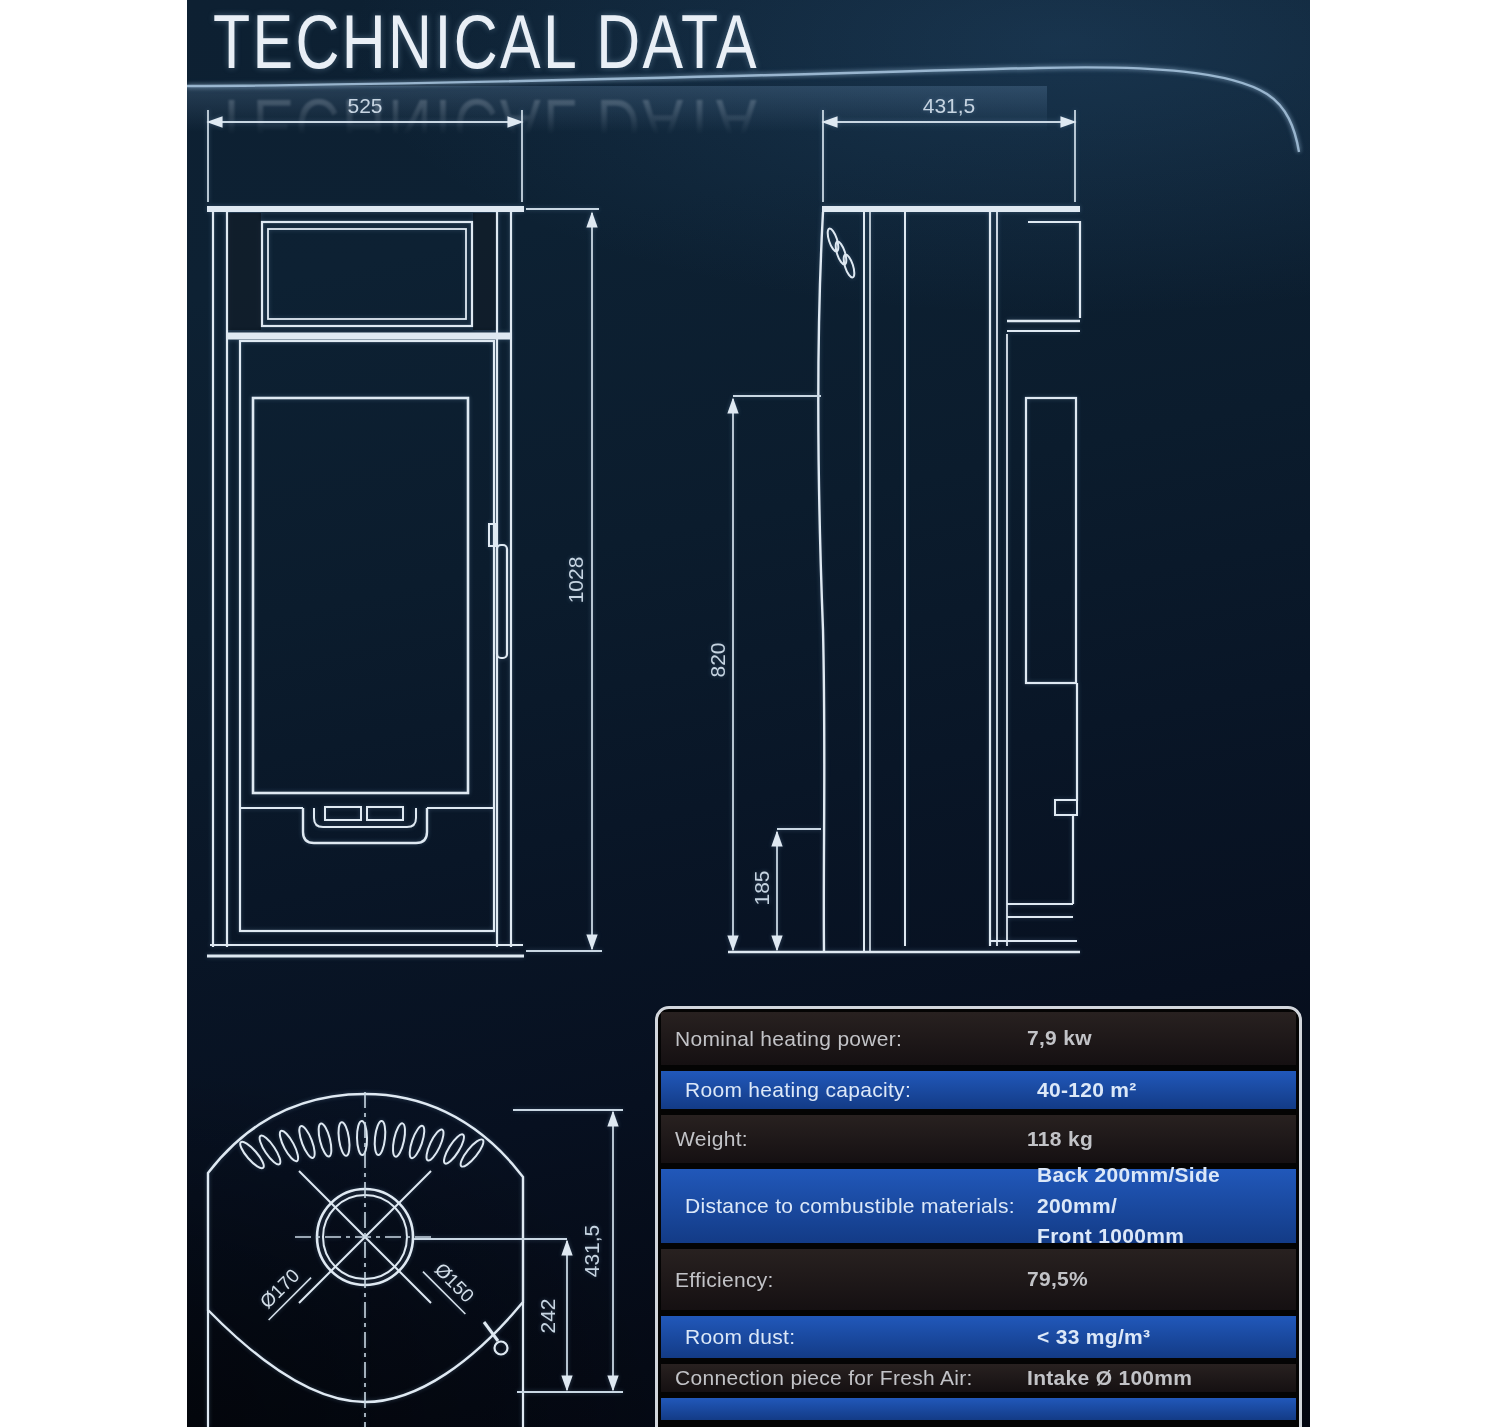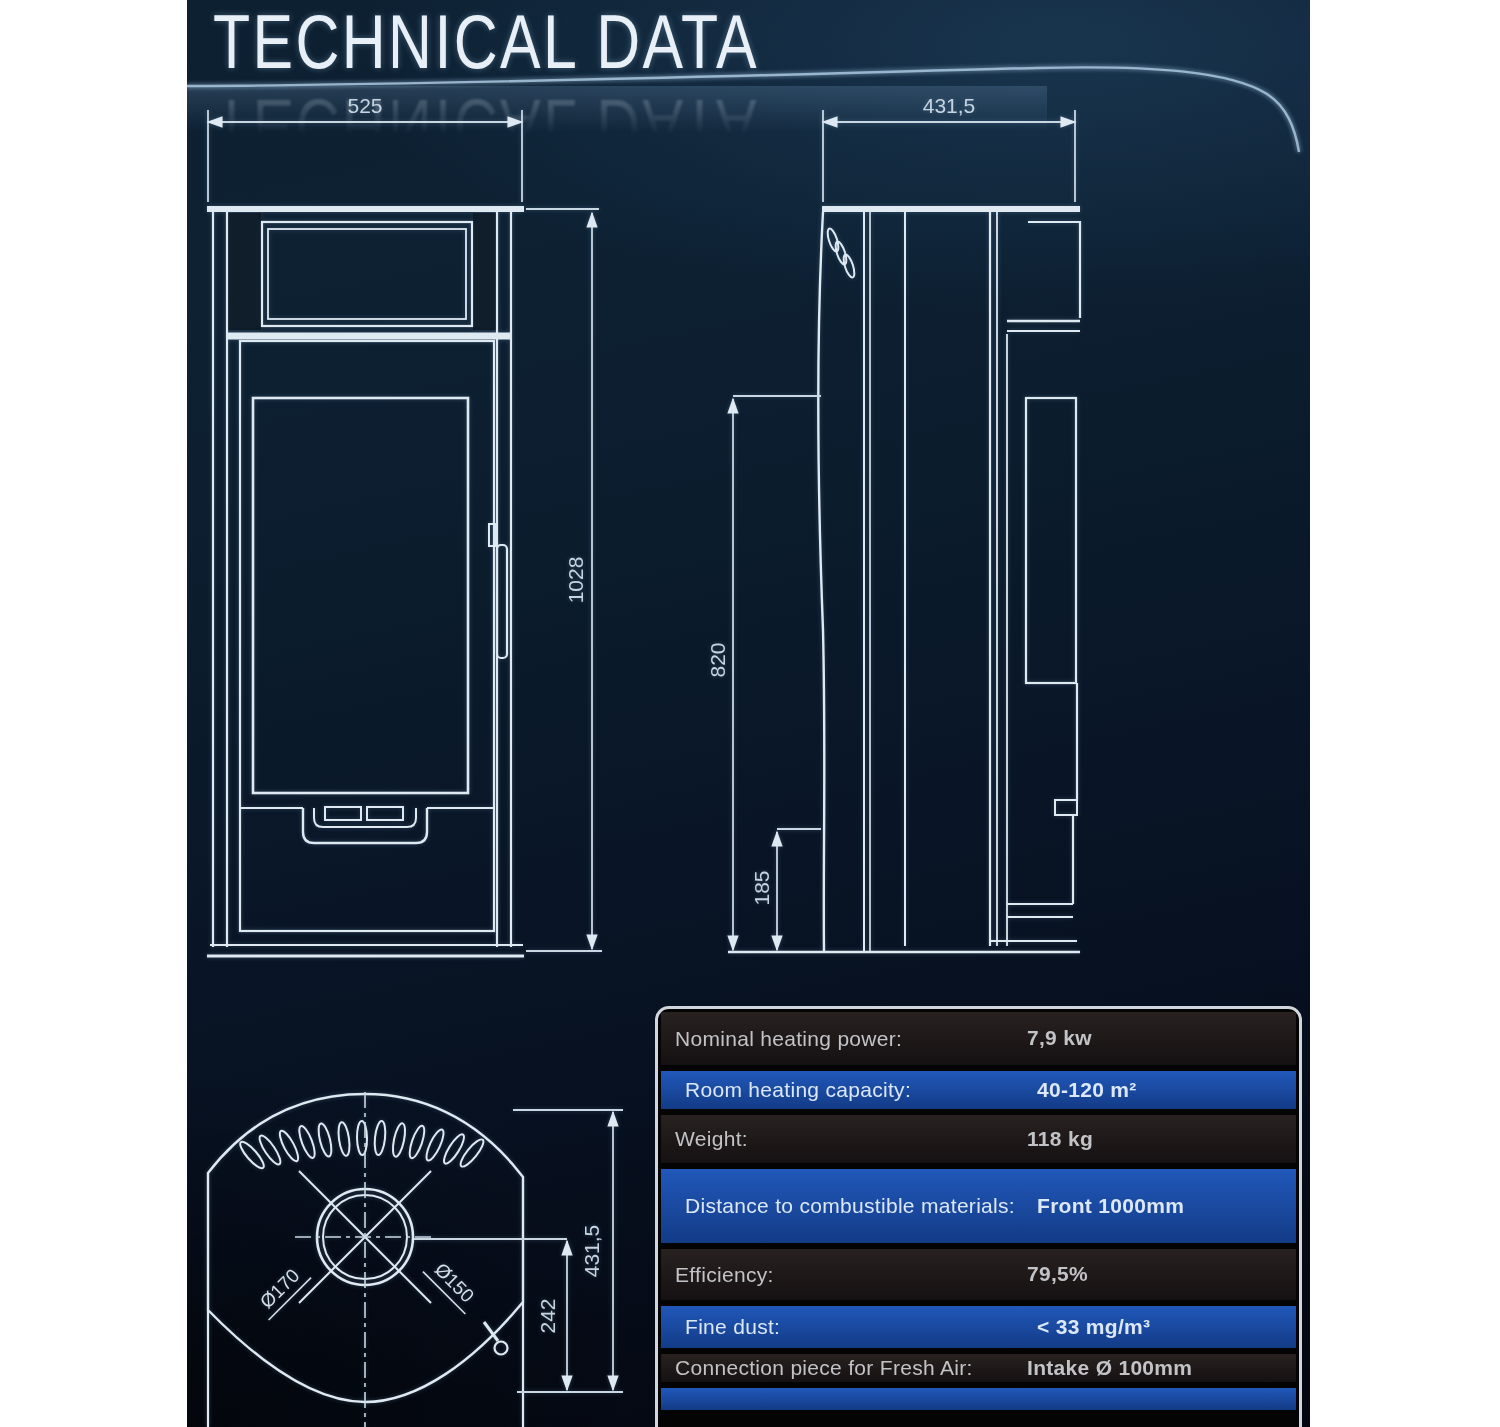--- a/index.html
+++ b/index.html
@@ -230,31 +230,32 @@
     </div>
     <div class="spec-row dark" style="height:48px">
       <div class="spec-label">Weight:</div>
       <div class="spec-value">
           <span>118 kg</span>
         </div>
     </div>
     <div class="spec-row blue" style="height:74px">
       <div class="spec-label">Distance to combustible materials:</div>
       <div class="spec-value">
+        <span>Back 200mm/Side 200mm/</span>
         <span>Front 1000mm</span>
       </div>
     </div>
-    <div class="spec-row dark" style="height:51px">
+    <div class="spec-row dark" style="height:61px">
       <div class="spec-label">Efficiency:</div>
       <div class="spec-value">
           <span>79,5%</span>
         </div>
     </div>
     <div class="spec-row blue" style="height:42px">
-      <div class="spec-label">Fine dust:</div>
+      <div class="spec-label">Room dust:</div>
       <div class="spec-value">
           <span>&lt; 33 mg/m³</span>
         </div>
     </div>
     <div class="spec-row dark" style="height:28px">
       <div class="spec-label">Connection piece for Fresh Air:</div>
       <div class="spec-value">
           <span>Intake Ø 100mm</span>
         </div>
     </div>

